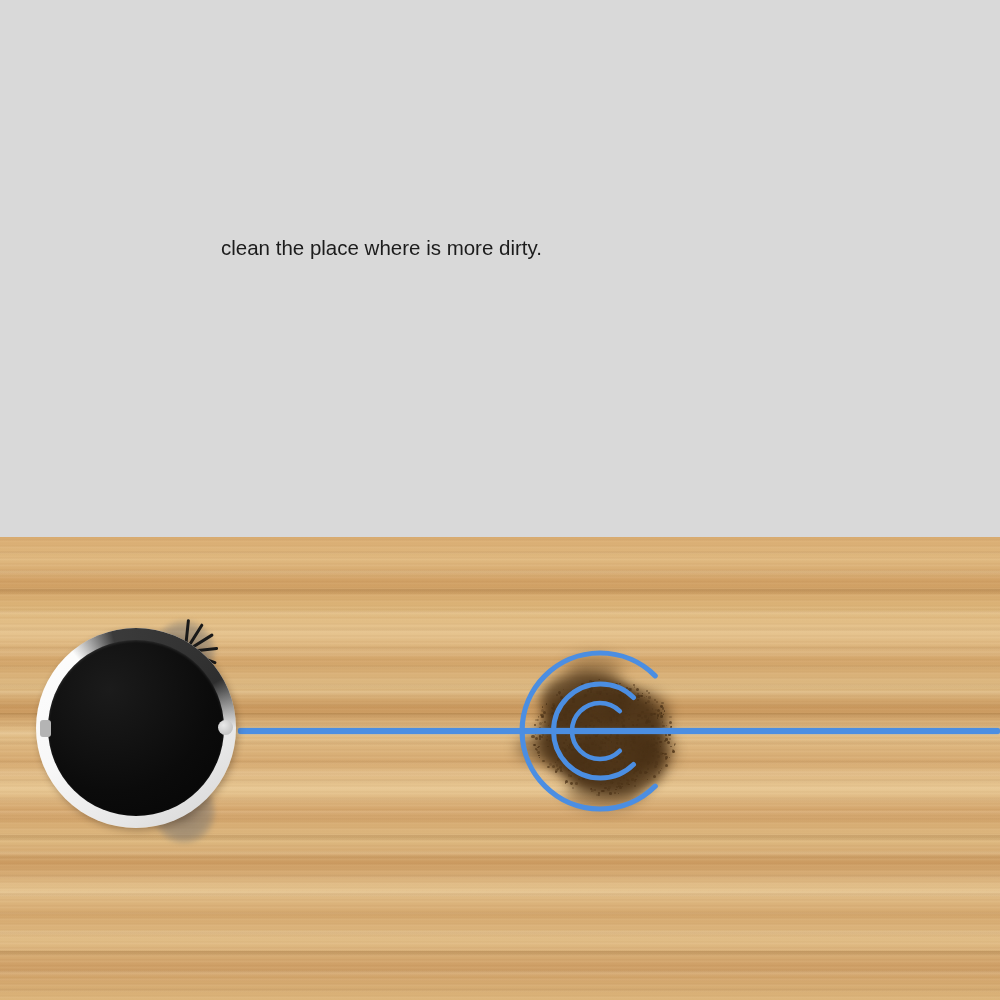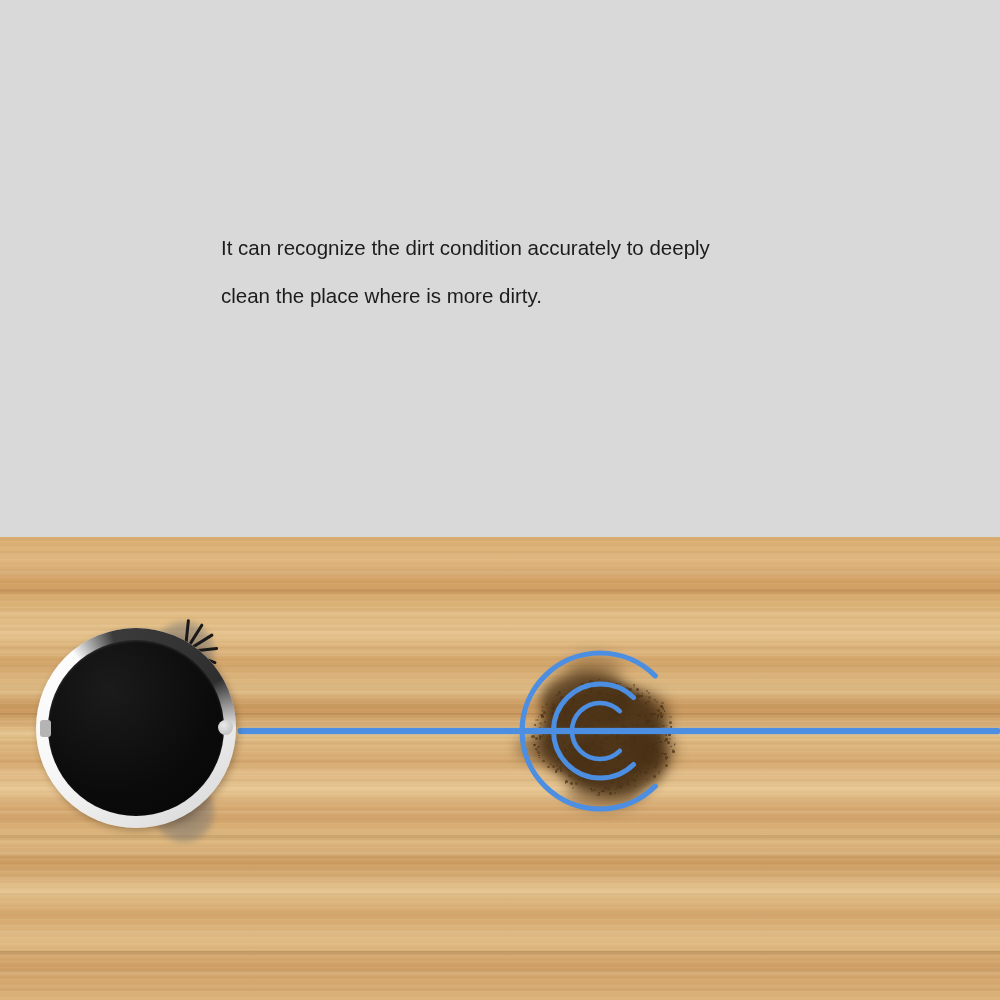--- a/index.html
+++ b/index.html
@@ -264,21 +264,20 @@
   }
 </style>
 </head>
 <body>
 
 <div id="stage">
 
   <section id="info-panel">
 
     <div id="body-copy">
-      <span class="line">It can recognize the dirt condition accurately to deeply</span>
       <span class="line">clean the place where is more dirty.</span>
     </div>
   </section>
 
   <section id="floor">
     <div id="floor-base"></div>
     <div id="floor-grain"></div>
     <div id="floor-streaks"></div>
     <div class="plank-line" style="top:52px"></div>
     <div class="plank-line" style="top:176px"></div>

